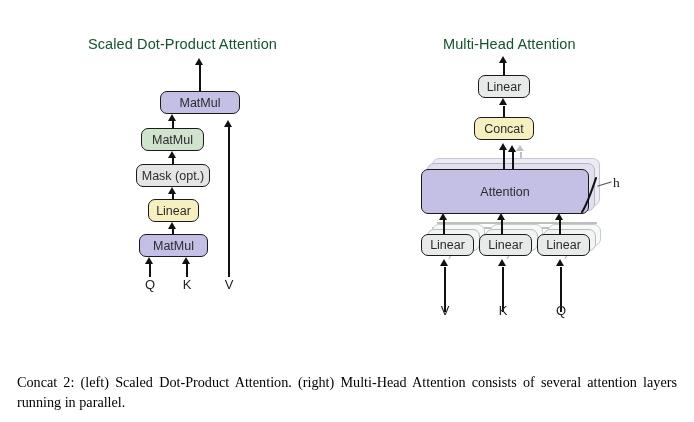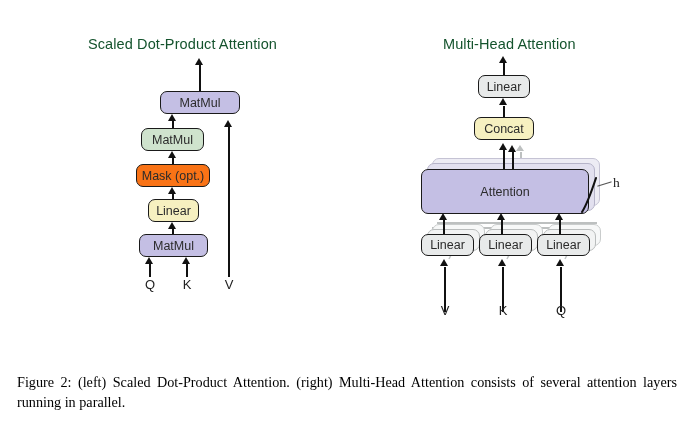--- a/index.html
+++ b/index.html
@@ -47,21 +47,21 @@
     display: flex;
     align-items: center;
     justify-content: center;
     text-align: center;
     line-height: 1.12;
     z-index: 6;
     background: #ffffff;
   }
   .node.purple { background: #c4bfe4; }
   .node.green  { background: #cfe3cd; }
-  .node.pink   { background: #f97316; }
+  .node.pink   { background: #e5e5e5; }
   .node.yellow { background: #f6f0c0; }
   .node.gray   { background: #e8eaea; }
 
   
   .ghost {
     position: absolute;
     box-sizing: border-box;
     border: 1.5px solid #b9bcbc;
     border-radius: 7px;
     background: #f2f3f3;
@@ -272,15 +272,15 @@
 
     <svg class="overlay" viewBox="0 0 694 422" style="z-index:1;">
       <g stroke="#c3c6c6" stroke-width="1.5" fill="none">
         <path d="M 449 259 L 455 247"></path>
         <path d="M 507 259 L 513 247"></path>
         <path d="M 565 259 L 571 247"></path>
       </g>
     </svg>
   </div>
 
-  <div class="caption">Figure 2:  (left) Scaled Dot-Product Attention.  (right) Multi-Head Attention consists of several attention layers running in parallel.</div>
+  <div class="caption">Concat 2:  (left) Scaled Dot-Product Attention.  (right) Multi-Head Attention consists of several attention layers running in parallel.</div>
 
 </div>
 
 </body></html>

